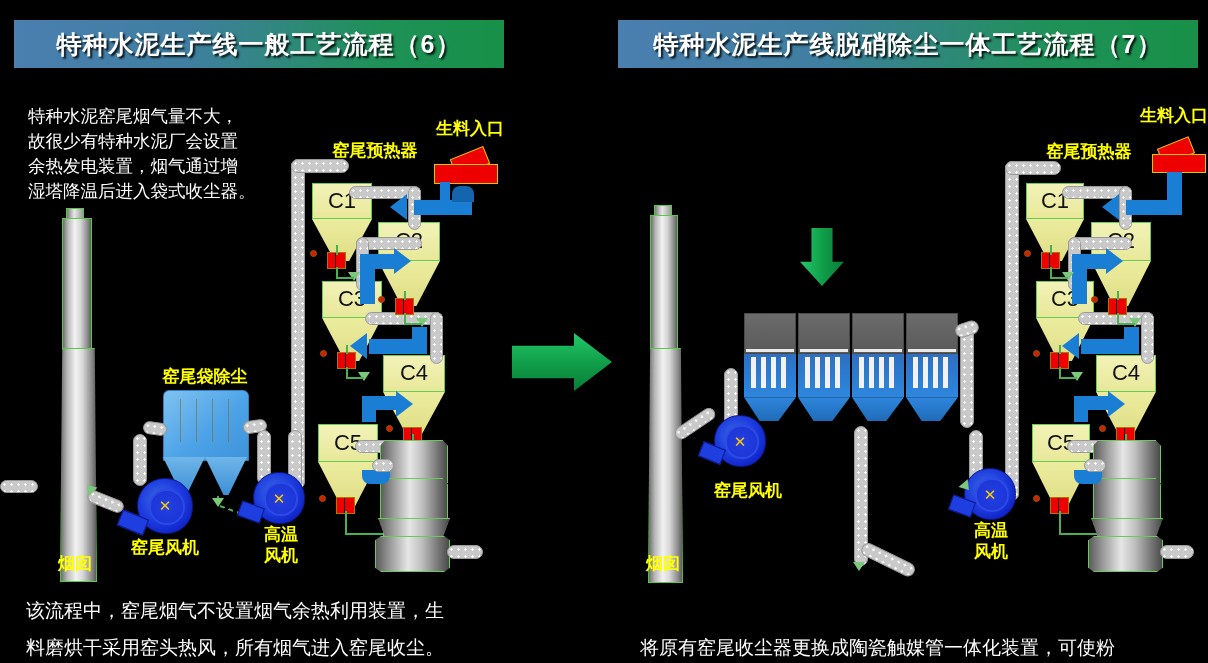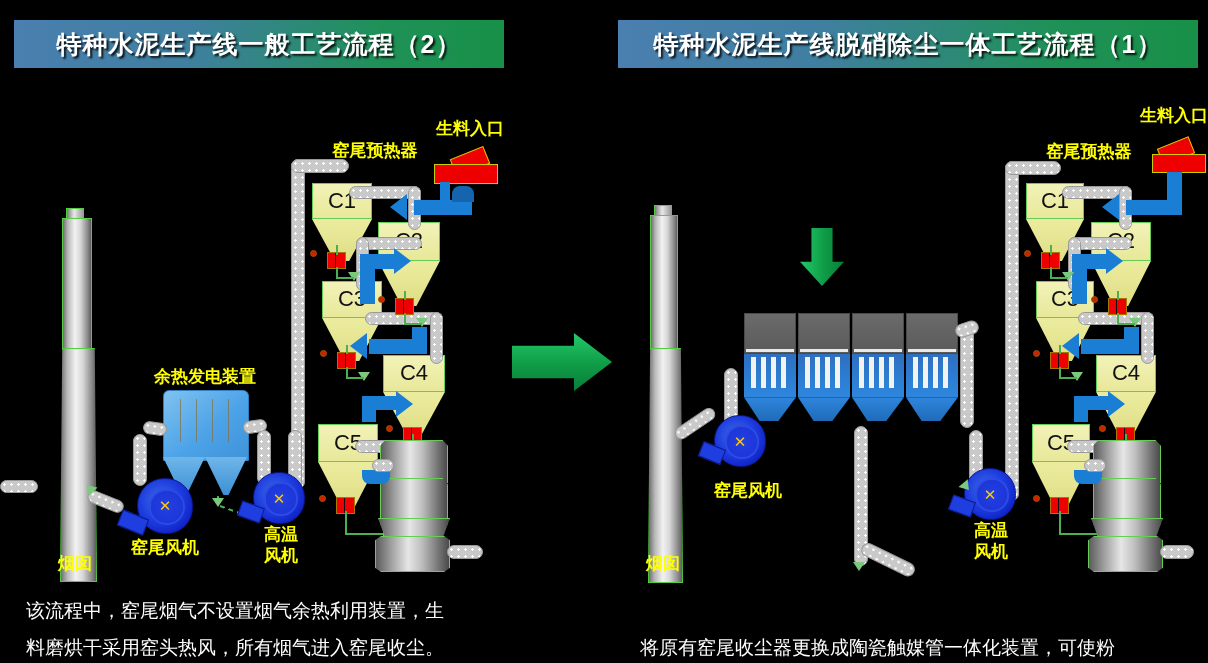--- a/index.html
+++ b/index.html
@@ -183,23 +183,27 @@
   .redtilt{position:absolute;background:#ee0000;border:1px solid #cccc00;transform:rotate(-22deg);}
 </style>
 </head>
 <body>
 
 <div id="stage">
 
   <div class="panel left">
 
     <div class="title-bar title-left">
-      <span>特种水泥生产线一般工艺流程（2）</span>
-    </div>
-
+      <span>特种水泥生产线一般工艺流程（6）</span>
+    </div>
+
+    <div class="desc-white" style="left:28px;top:104px;width:290px;">特种水泥窑尾烟气量不大，
+故很少有特种水泥厂会设置
+余热发电装置，烟气通过增
+湿塔降温后进入袋式收尘器。</div>
 
     <div class="stack-cap" style="left:66px;top:208px;width:16px;height:10px;"></div>
     <div class="stack" style="left:62px;top:218px;width:28px;height:130px;"></div>
     <div class="stack" style="left:60px;top:348px;width:35px;height:232px;
          clip-path:polygon(6% 0,94% 0,100% 100%,0 100%);"></div>
     <div class="lbl" style="left:40px;top:553px;width:70px;">烟囱</div>
 
     <div class="lbl" style="left:310px;top:140px;width:130px;">窑尾预热器</div>
 
     <div class="lbl" style="left:420px;top:118px;width:100px;">生料入口</div>
@@ -301,21 +305,21 @@
 
     <div class="drum oct" style="left:380px;top:440px;width:68px;height:48px;"></div>
     <div class="drum oct" style="left:380px;top:478px;width:68px;height:52px;"></div>
     <div class="drum taper" style="left:378px;top:518px;width:72px;height:24px;"></div>
     <div class="drum oct" style="left:375px;top:536px;width:75px;height:36px;"></div>
     <div class="duct r" style="left:447px;top:545px;width:36px;height:14px;"></div>
 
     <div class="blue" style="left:362px;top:470px;width:28px;height:14px;border-radius:0 0 8px 8px;"></div>
     <div class="duct r" style="left:372px;top:459px;width:22px;height:13px;"></div>
 
-    <div class="lbl" style="left:142px;top:366px;width:126px;">余热发电装置</div>
+    <div class="lbl" style="left:142px;top:366px;width:126px;">窑尾袋除尘</div>
     <div class="bag-body" style="left:163px;top:390px;width:84px;height:69px;">
       <i style="left:16px;"></i>
         <i style="left:32px;"></i>
         <i style="left:48px;"></i>
         <i style="left:64px;"></i>
     </div>
     <div class="hopper" style="left:163px;top:457px;width:42px;height:38px;"></div>
     <div class="hopper" style="left:205px;top:457px;width:42px;height:38px;"></div>
 
     <div class="duct r" style="left:143px;top:422px;width:24px;height:13px;transform:rotate(8deg);"></div>
@@ -351,21 +355,21 @@
 
     <div class="bottom-text" style="left:26px;top:592px;width:560px;">该流程中，窑尾烟气不设置烟气余热利用装置，生
 料磨烘干采用窑头热风，所有烟气进入窑尾收尘。</div>
   </div>
 
   <div class="blockarrow-r" style="left:512px;top:333px;width:100px;height:58px;"></div>
 
   <div class="panel right">
 
     <div class="title-bar title-right">
-      <span>特种水泥生产线脱硝除尘一体工艺流程（1）</span>
+      <span>特种水泥生产线脱硝除尘一体工艺流程（7）</span>
     </div>
 
 
     <div class="blockarrow-d" style="left:196px;top:228px;width:44px;height:58px;"></div>
 
     <div class="stack-cap" style="left:50px;top:205px;width:16px;height:10px;"></div>
     <div class="stack" style="left:46px;top:215px;width:26px;height:133px;"></div>
     <div class="stack" style="left:44px;top:348px;width:33px;height:233px;
          clip-path:polygon(6% 0,94% 0,100% 100%,0 100%);"></div>
     <div class="lbl" style="left:24px;top:553px;width:70px;">烟囱</div>

